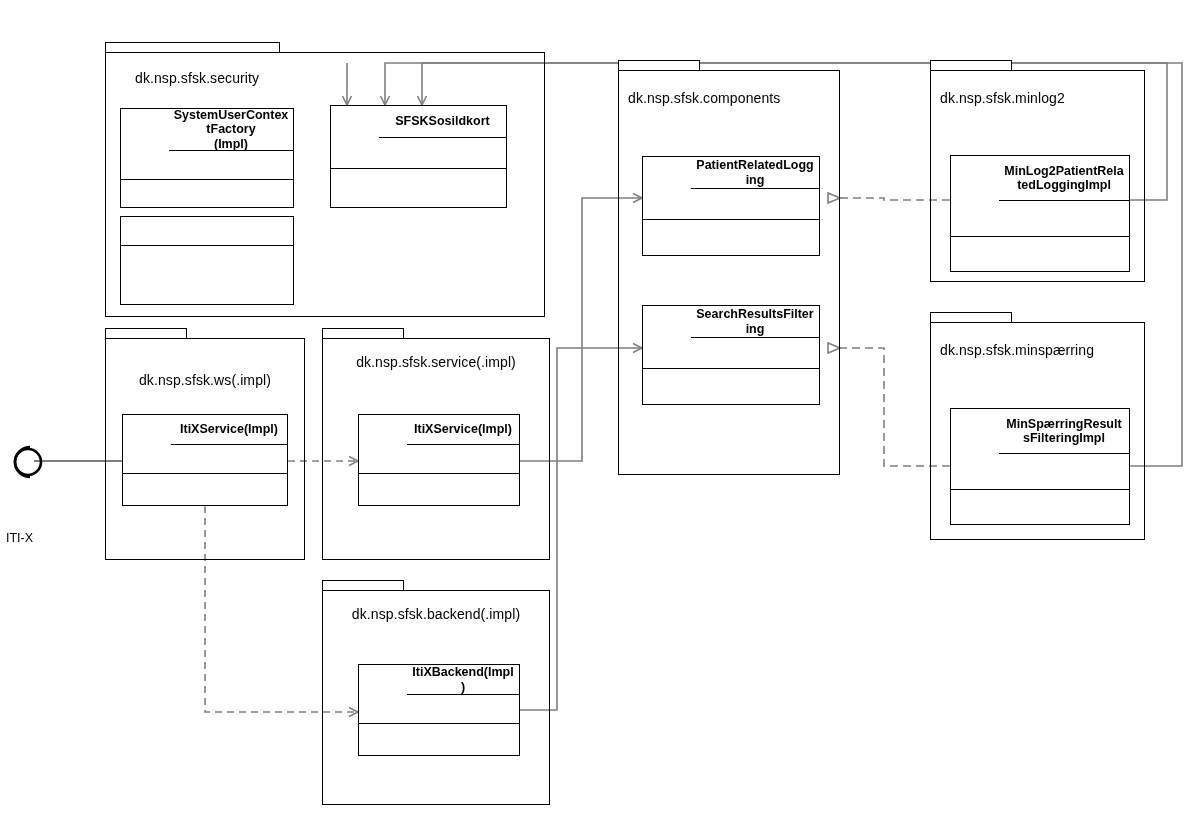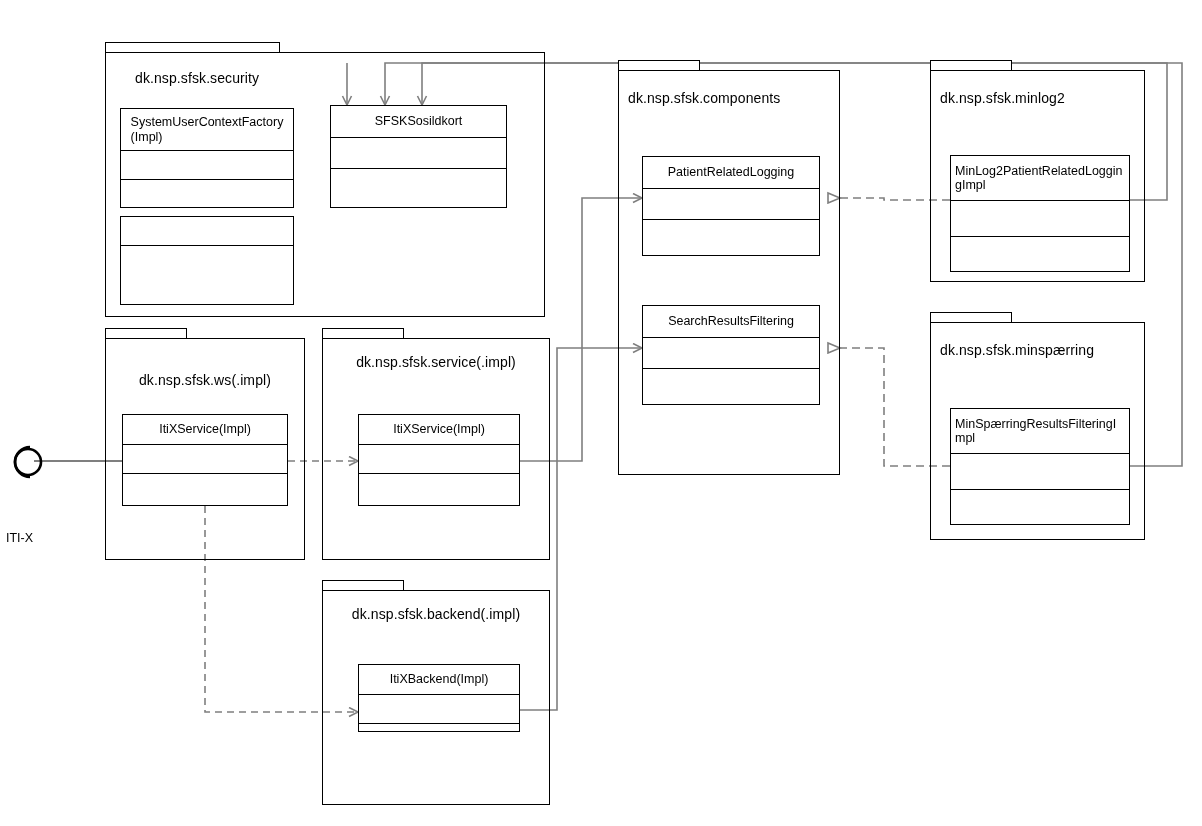--- a/index.html
+++ b/index.html
@@ -74,29 +74,31 @@
     position: absolute;
     box-sizing: border-box;
     border: 1.8px solid #000;
     background: #ffffff;
     display: flex;
     flex-direction: column;
   }
   .cls-name {
     box-sizing: border-box;
     border-bottom: 1.8px solid #000;
-    font-weight: normal;
+    font-weight: bold;
     font-size: 12.5px;
     color: #000;
     display: flex;
     align-items: center;
     justify-content: center;
+    text-align: center;
     line-height: 1.15;
     padding: 2px 4px;
     word-break: break-word;
+    margin-left: 48px;
   }
   .cls-attrs {
     box-sizing: border-box;
     border-bottom: 1.8px solid #000;
   }
   .cls-ops {
     box-sizing: border-box;
     flex: 1 1 auto;
   }
 
@@ -218,21 +220,21 @@
     <div class="cls-attrs" style="height:29px;"></div>
     <div class="cls-ops"></div>
   </div>
 
   <div class="pkg" style="left:322px; top:580px; width:228px; height:225px;">
     <div class="pkg-tab" style="width:82px;"></div>
     <div class="pkg-body"></div>
     <div class="pkg-label centered" style="left:0; top:26px;">dk.nsp.sfsk.backend(.impl)</div>
   </div>
 
-  <div class="cls" style="left:358px; top:664px; width:162px; height:68px;">
+  <div class="cls" style="left:358px; top:664px; width:162px; height:92px;">
     <div class="cls-name" style="height:30px;">ItiXBackend(Impl)</div>
     <div class="cls-attrs" style="height:29px;"></div>
     <div class="cls-ops"></div>
   </div>
 
   <div class="pkg" style="left:618px; top:60px; width:222px; height:415px;">
     <div class="pkg-tab" style="width:82px;"></div>
     <div class="pkg-body"></div>
     <div class="pkg-label" style="left:10px; top:30px;">dk.nsp.sfsk.components</div>
   </div>

